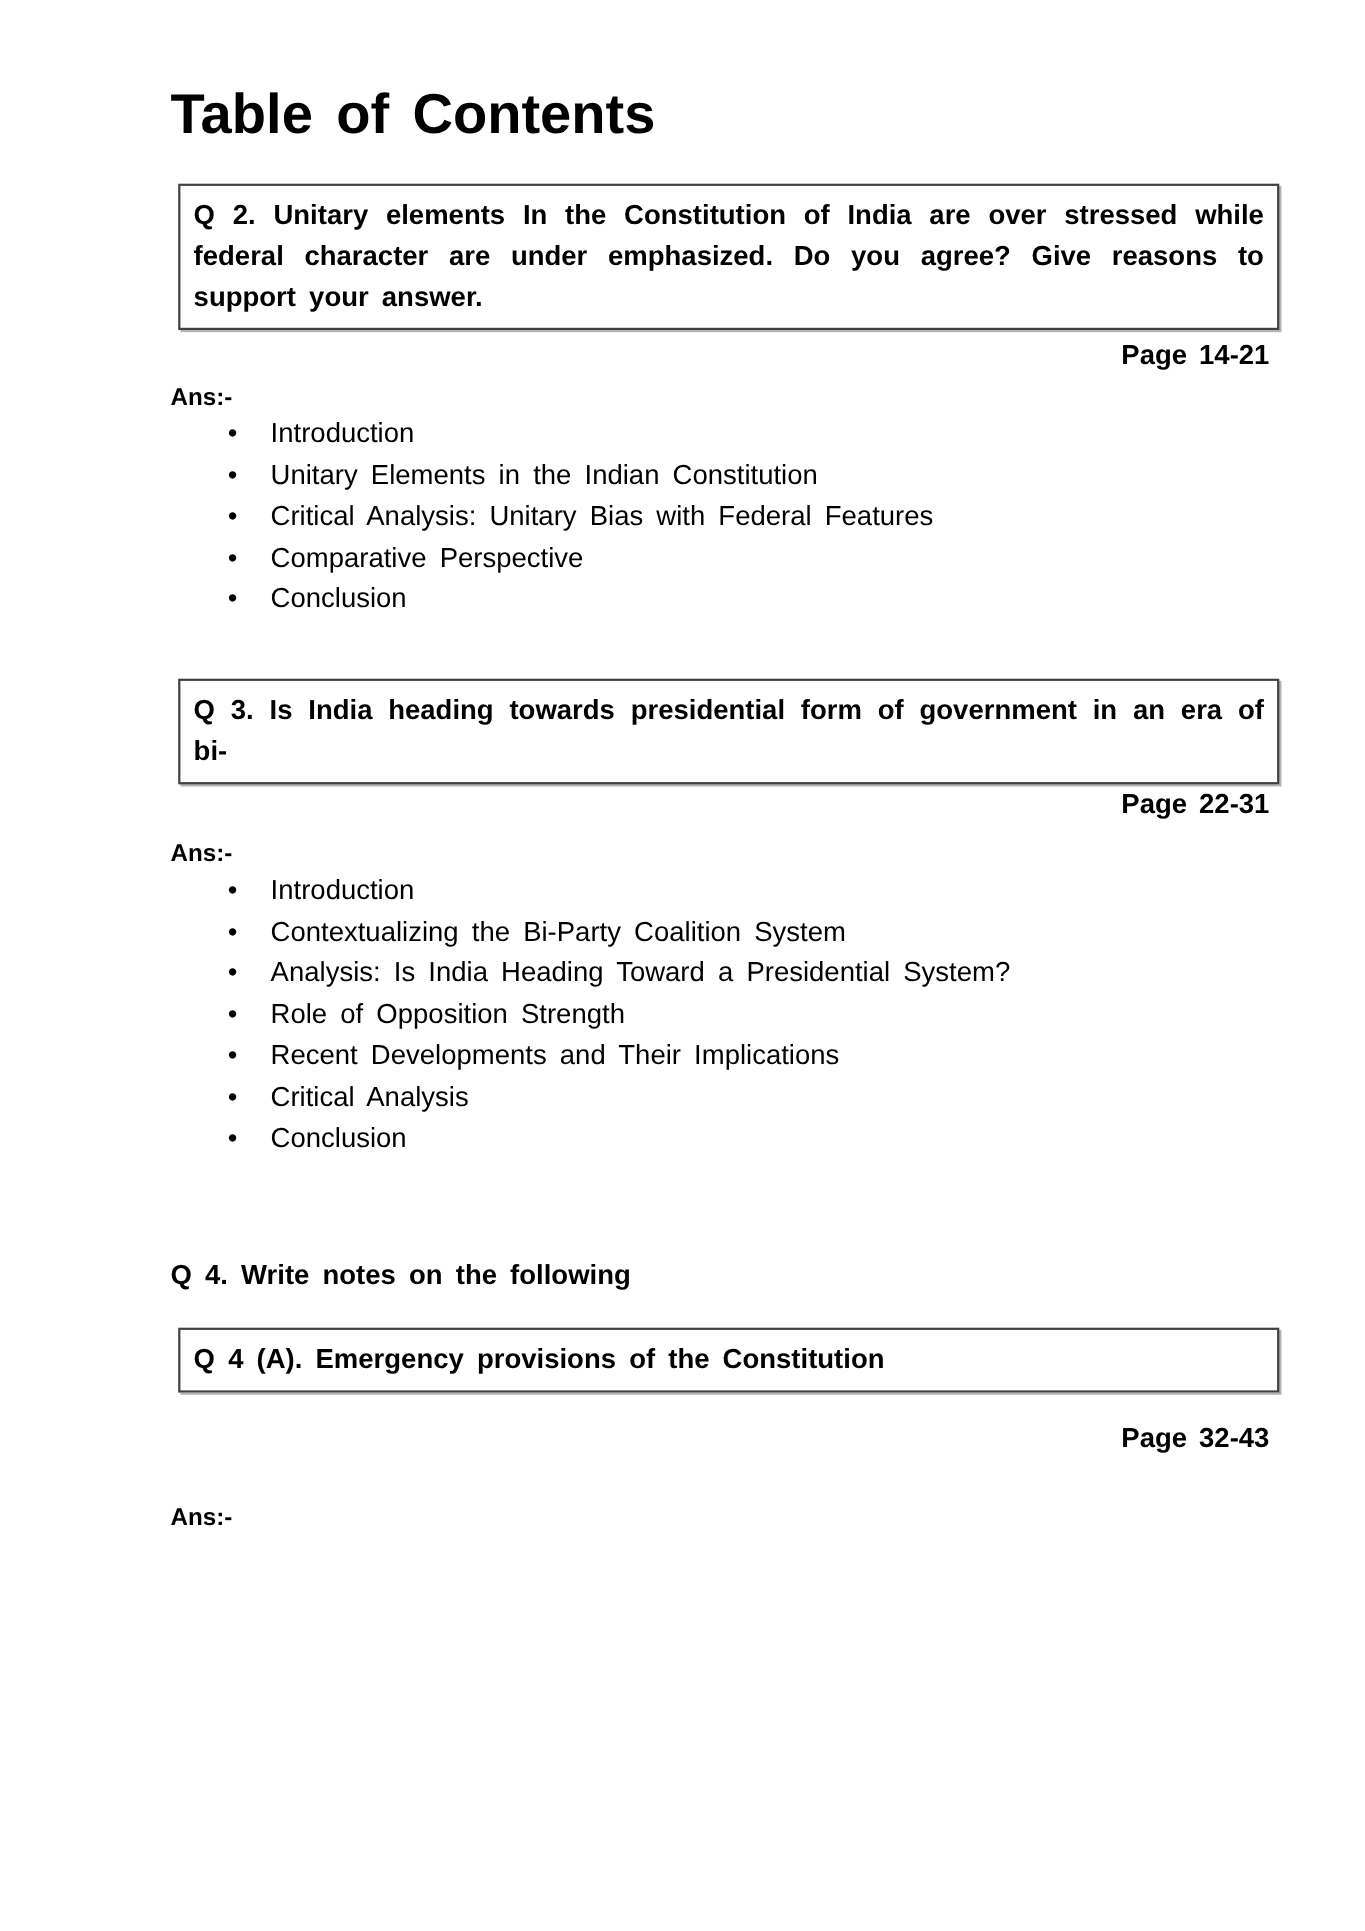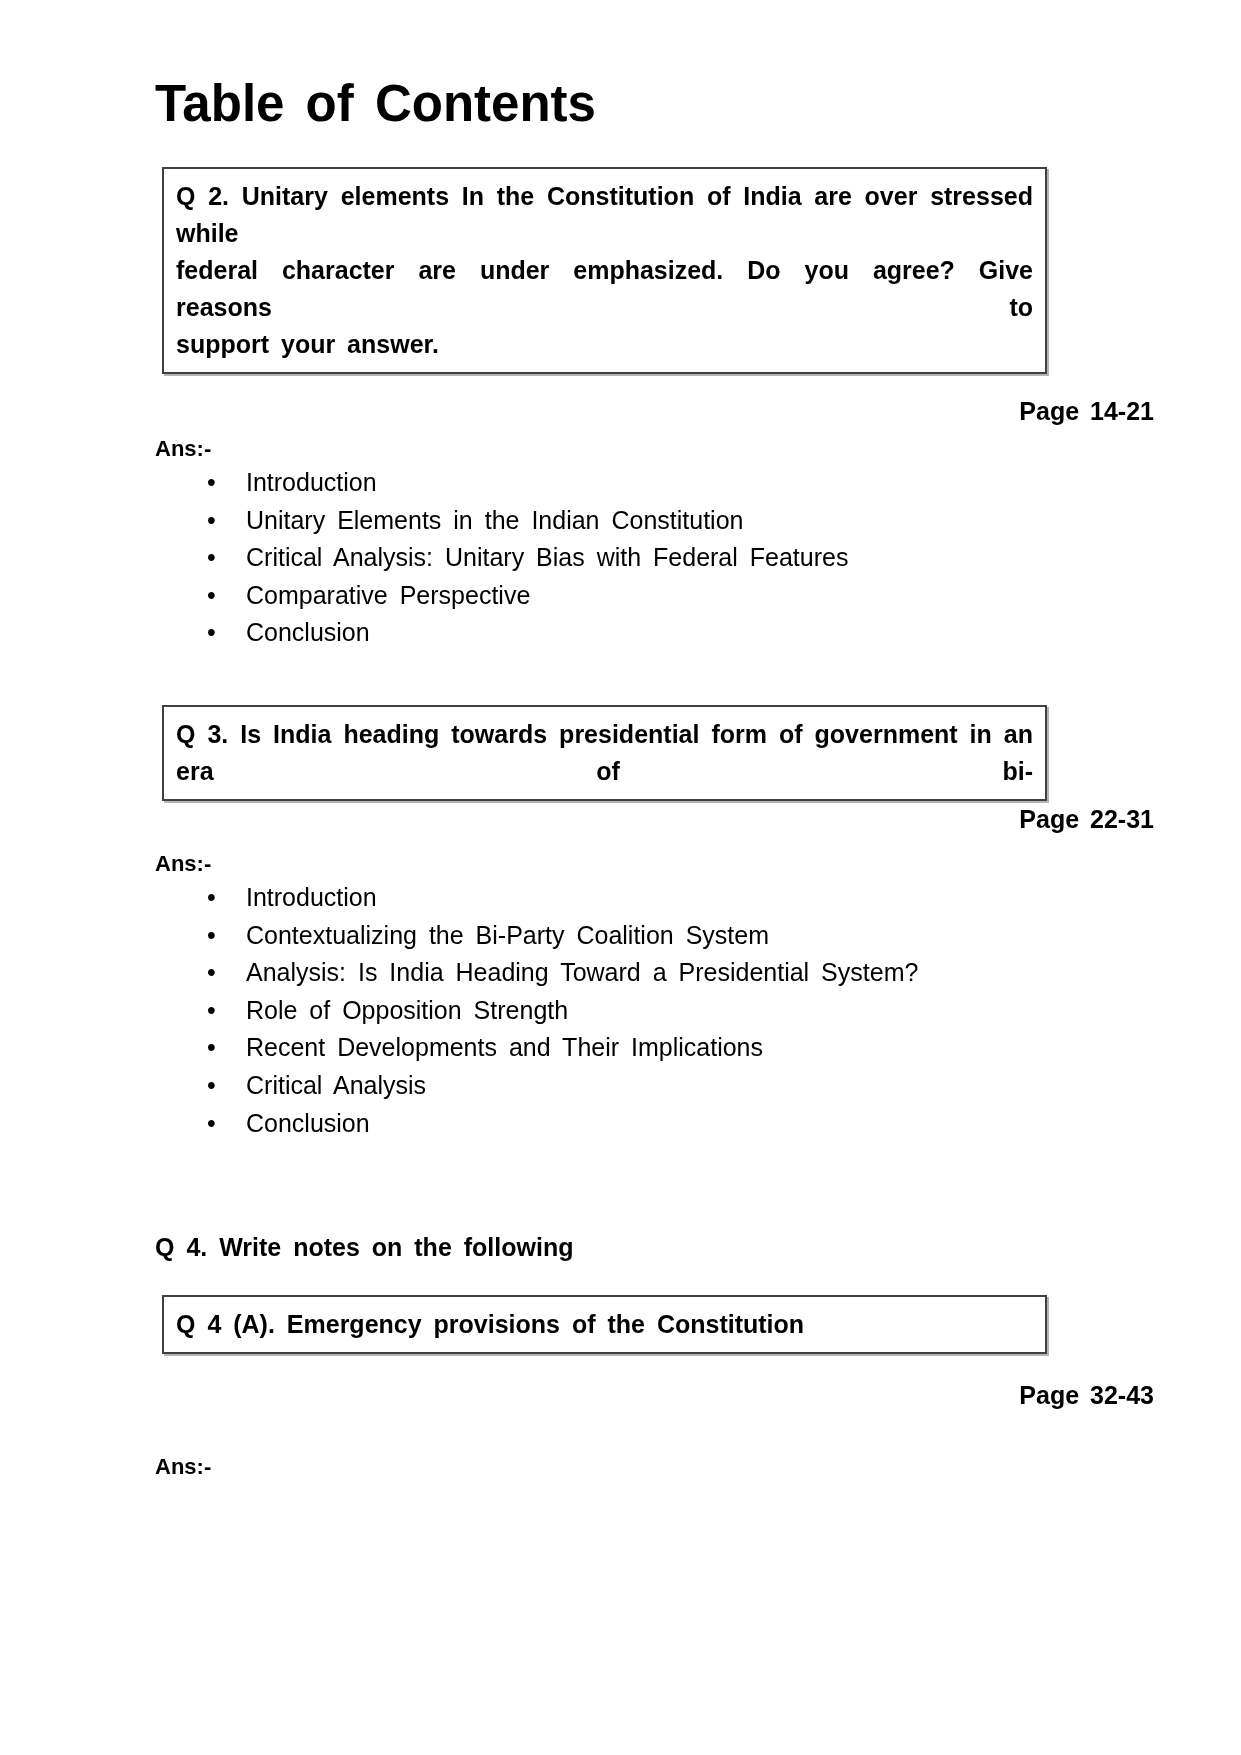--- a/index.html
+++ b/index.html
@@ -21,21 +21,21 @@
     margin: 73px 0 0 131px;
     font-size: 51px;
     line-height: 61px;
     font-weight: 700;
     word-spacing: 7px;
     letter-spacing: 0px;
   }
   .qbox {
     box-sizing: border-box;
     margin-left: 138px;
-    width: 885px;
+    width: 1001px;
     border: 2px solid #404040;
     box-shadow: 2px 2px 0 #b5b5b5;
     padding: 9px 12px;
     font-weight: 700;
     font-size: 25px;
     line-height: 37px;
     word-spacing: 5px;
   }
   .qline {
     text-align: justify;
@@ -76,21 +76,21 @@
     line-height: 37.6px;
     font-weight: 400;
     word-spacing: 5px;
   }
   ul.bullets li::before {
     content: "\2022";
     flex: 0 0 39px;
   }
   
   .mt-box1   { margin-top: 33px; }
-  .mt-pr1    { margin-top: 22px; }
+  .mt-pr1    { margin-top: 8px; }
   .mt-ans1   { margin-top: 8px;  }
   .mt-ul1    { margin-top: 6px;  }
   .mt-box2   { margin-top: 53px; }
   .mt-pr2    { margin-top: 3px;  }
   .mt-ans2   { margin-top: 15px; }
   .mt-ul2    { margin-top: 11px; }
   .mt-q4     { margin-top: 90px; }
   .mt-box3   { margin-top: 33px; }
   .mt-pr3    { margin-top: 26px; }
   .mt-ans3   { margin-top: 42px; }

